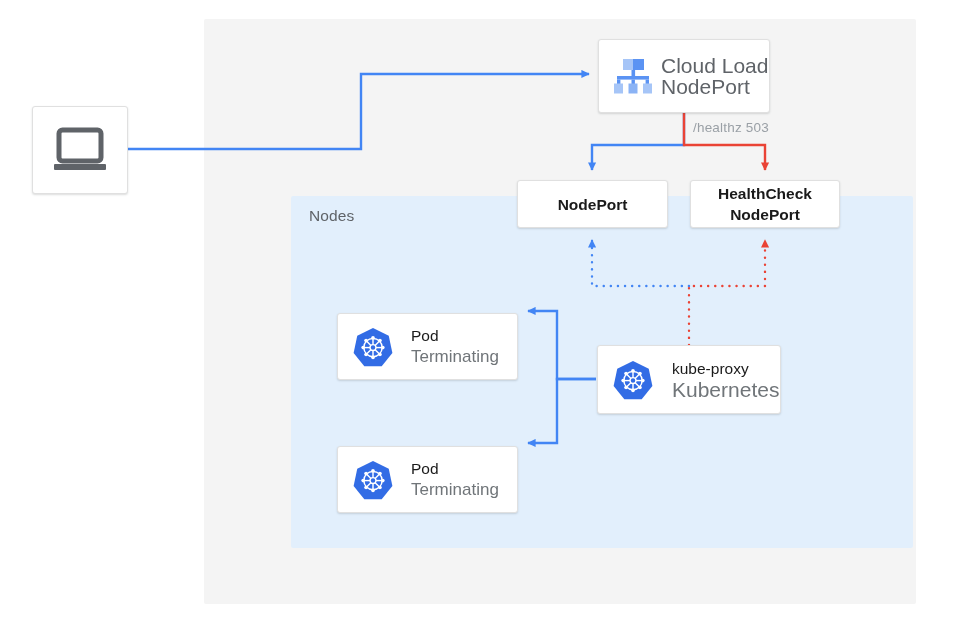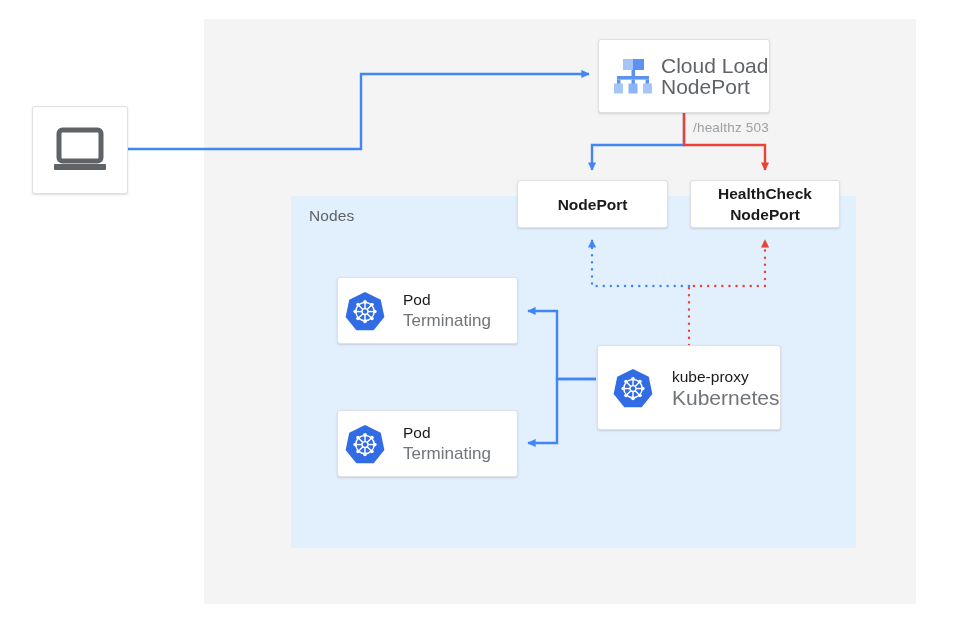--- a/index.html
+++ b/index.html
@@ -26,21 +26,21 @@
     top: 19px;
     width: 712px;
     height: 585px;
     background: #f4f4f4;
     border-radius: 2px;
   }
   .panel-nodes {
     position: absolute;
     left: 291px;
     top: 196px;
-    width: 565px;
+    width: 622px;
     height: 352px;
     background: #e2effc;
     border-radius: 2px;
   }
   .panel-nodes-label {
     position: absolute;
     left: 18px;
     top: 11px;
     font-size: 15.5px;
     color: #5f6368;
@@ -103,42 +103,43 @@
   .card-nodeport   { left: 517px; top: 180px; width: 151px; height: 48px; }
   .card-healthport { left: 690px; top: 180px; width: 150px; height: 48px; }
 
   
   .card-pod {
     left: 337px;
     width: 181px;
     height: 67px;
     display: flex;
     align-items: center;
-    padding-left: 6px;
+    padding-left: 14px;
+    margin-top: 36px;
   }
   .card-pod-1 { top: 277px; }
   .card-pod-2 { top: 410px; }
   .pod-text { margin-left: 17px; }
   .pod-title {
     font-size: 15.5px;
     color: #1a1a1a;
     line-height: 20px;
   }
   .pod-sub {
     font-size: 17px;
     color: #707579;
     line-height: 21px;
   }
 
   
   .card-proxy {
     left: 597px;
     top: 345px;
     width: 184px;
-    height: 85px;
+    height: 69px;
     display: flex;
     align-items: center;
     padding-left: 14px;
   }
   .proxy-text { margin-left: 18px; }
   .proxy-title {
     font-size: 15.5px;
     color: #1a1a1a;
     line-height: 20px;
   }

